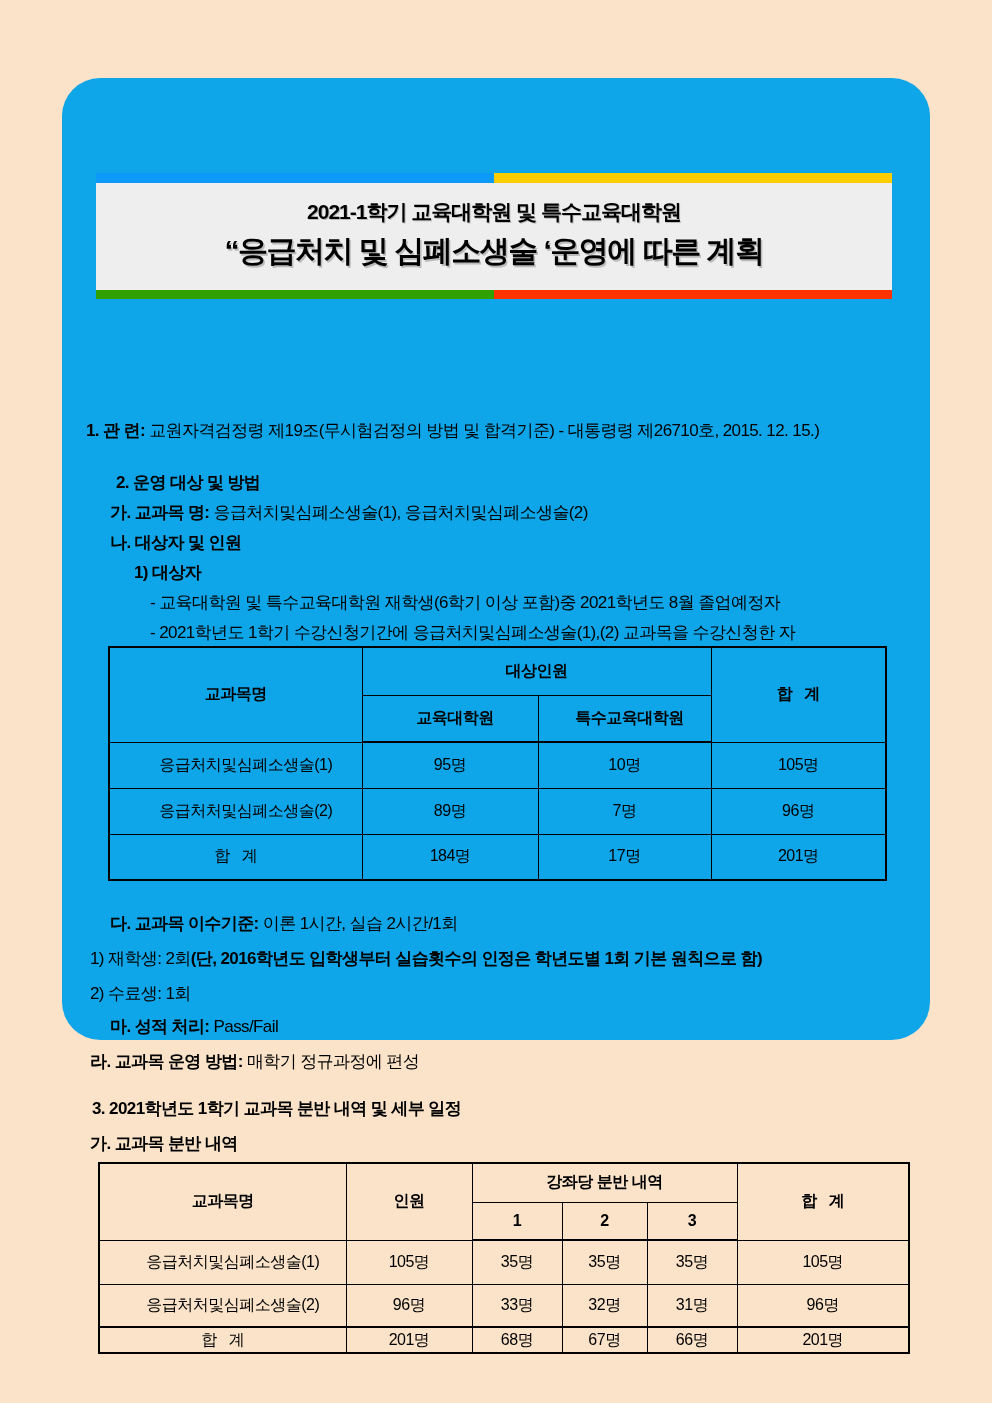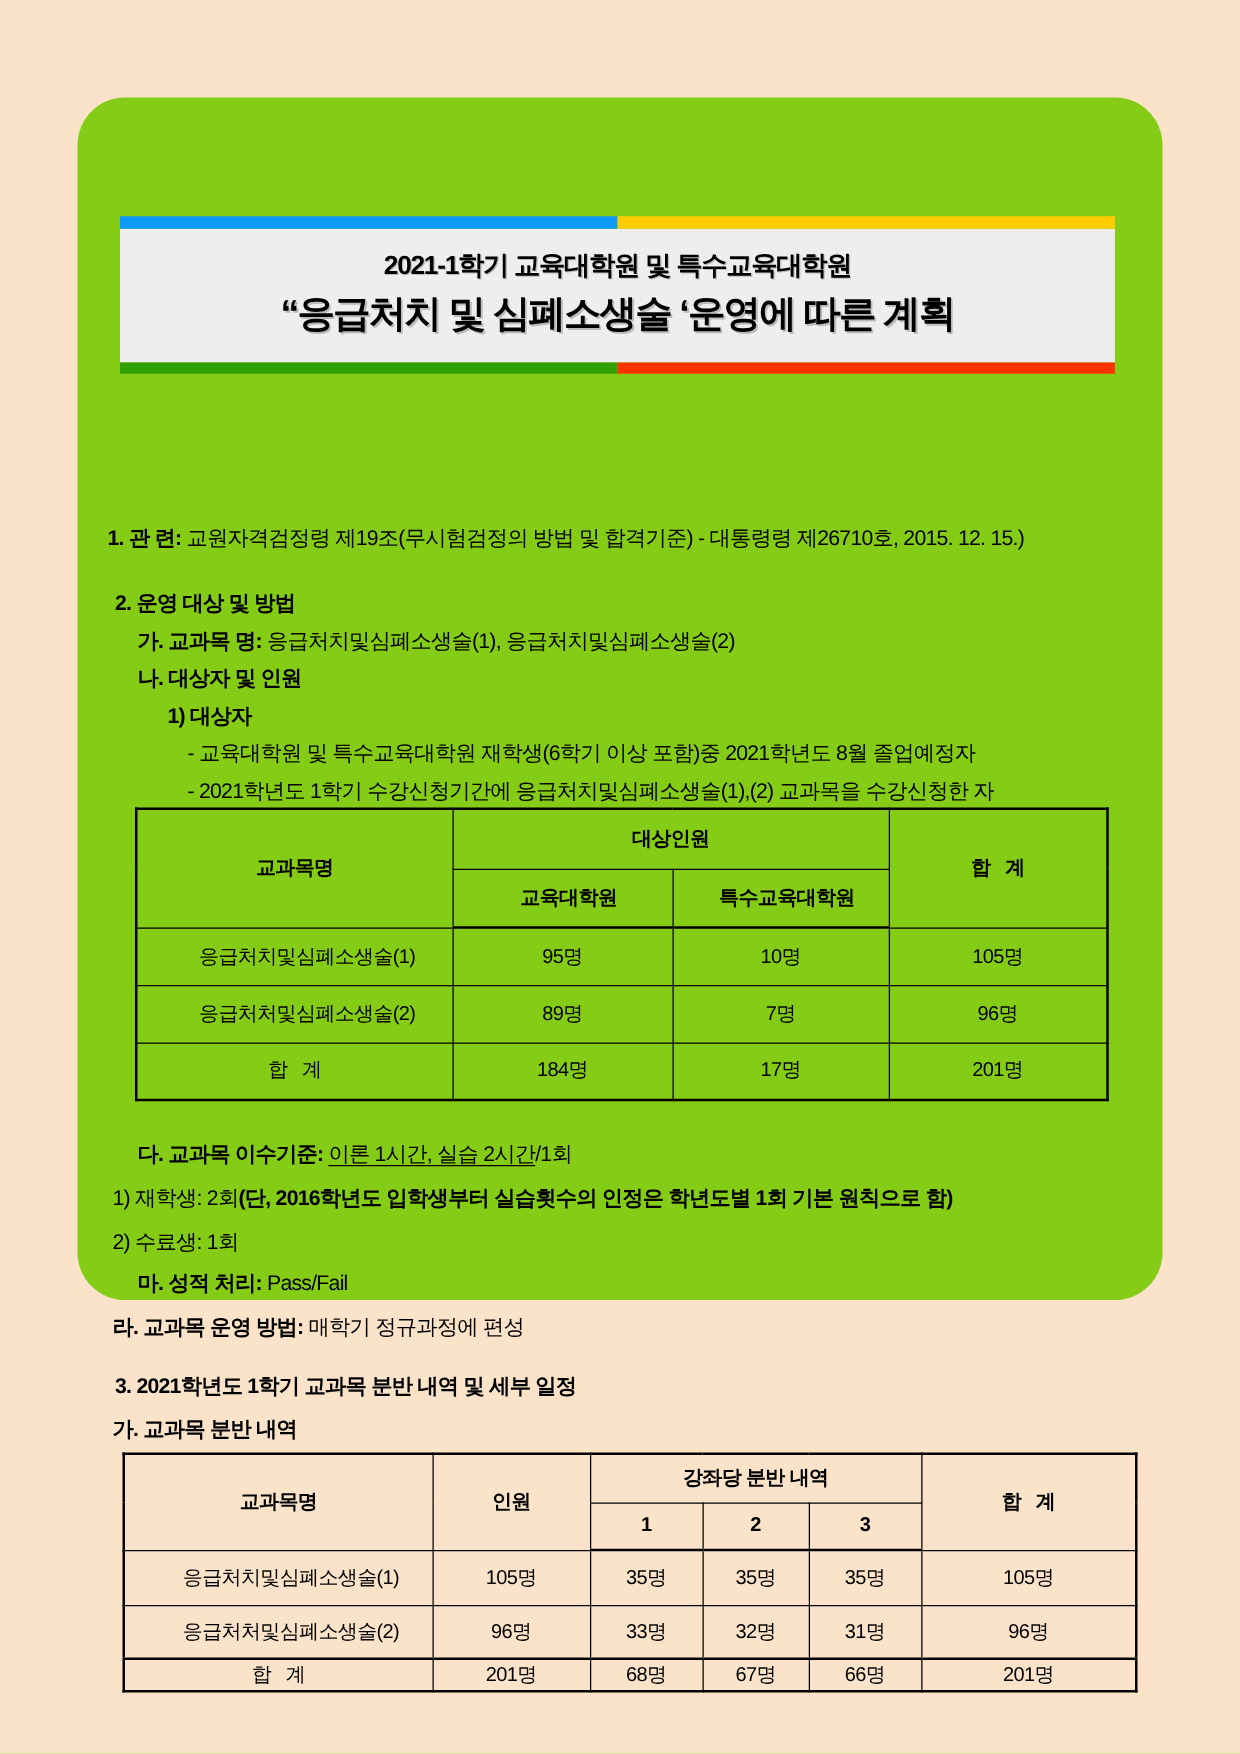--- a/index.html
+++ b/index.html
@@ -6,21 +6,21 @@
   html,body { width:992px; height:1403px; }
   body {
     background:#FAE3C8;
     font-family:"Liberation Sans","DejaVu Sans",sans-serif;
     color:#000;
     overflow:hidden;
   }
   .card {
     position:absolute; left:62px; top:78px;
     width:868px; height:962px;
-    background:#84cc16; border-radius:38px;
+    background:#0ea5e9; border-radius:38px;
   }
   
   .header-block { position:absolute; left:34px; top:95px; width:796px; }
   .bar { display:flex; width:100%; }
   .bar span { flex:1; height:100%; }
   .bar.top { height:10px; }
   .bar.bottom { height:9px; }
   .seg-blue   { background:#0D99F8; }
   .seg-yellow { background:#FFCC00; }
   .seg-green  { background:#30A005; }
@@ -38,23 +38,23 @@
     text-shadow:1.5px 1.5px 0 #bbb;
   }
   
   .content { position:absolute; left:0; top:299px; width:868px; }
   .para { font-size:17px; line-height:20px; letter-spacing:-0.6px; white-space:nowrap; }
   .lv0 { padding-left:30px; }
   .lv1 { padding-left:48px; }
   .lv2 { padding-left:72px; }
   .lv3 { padding-left:88px; }
   .bold { font-weight:700; }
-  .ul { text-decoration:underline; text-underline-offset:3px; }
+  .ul { text-underline-offset:3px; }
   .mt-p1  { margin-top:44px;padding-left:24px; }
-  .mt-p2  { margin-top:32px; }
+  .mt-p2  { margin-top:32px;margin-left:24px; }
   .mt-std { margin-top:10px; }
   .mt-t1  { margin-top:3px; }
   .mt-p9  { margin-top:33px; }
   .mt-15  { margin-top:15px;padding-left:28px; }
   .mt-p13 { margin-top:13px; }
   .mt-p14 { margin-top:27px; }
   .mt-t2  { margin-top:8px; }
   
   table { border-collapse:collapse; table-layout:fixed; }
   .tbl { border:2px solid #000; font-size:16px; letter-spacing:-0.5px; }

